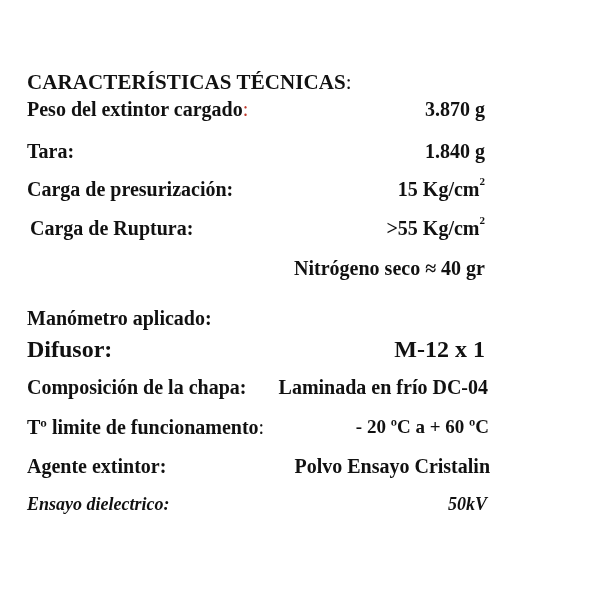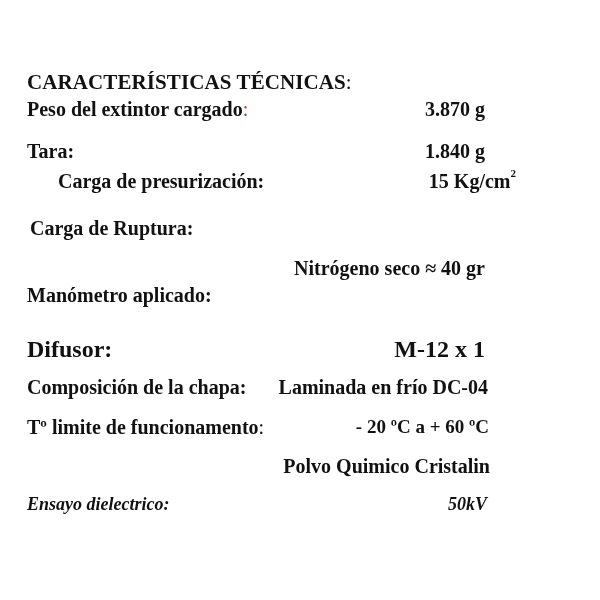--- a/index.html
+++ b/index.html
@@ -23,53 +23,55 @@
   <div class="row" style="top:98px;font-size:20px;">
     <span class="label"><span>Peso del extintor cargado</span><span class="colon-red">:</span></span>
     <span class="value">3.870 g</span>
   </div>
 
   <div class="row" style="top:140px;font-size:20px;">
     <span class="label"><span>Tara</span><span>:</span></span>
     <span class="value">1.840 g</span>
   </div>
 
-  <div class="row" style="top:170px;font-size:20px;margin-left:31px;">
+  <div class="row" style="top:178px;font-size:20px;">
     <span class="label"><span>Carga de presurización</span><span>:</span></span>
     <span class="value"><span>15 Kg/cm</span><sup>2</sup></span>
   </div>
 
   <div class="row" style="top:217px;font-size:20px;">
     <span class="label" style="left:30px;"><span>Carga de Ruptura</span><span>:</span></span>
+    <span class="value"><span>&gt;55 Kg/cm</span><sup>2</sup></span>
   </div>
 
   <div class="row" style="top:257px;font-size:20px;">
     <span class="value">Nitrógeno seco ≈ 40 gr</span>
   </div>
 
-  <div class="row" style="top:284px;font-size:20px;padding-left:24px;">
+  <div class="row" style="top:307px;font-size:20px;padding-left:24px;">
     <span class="label"><span>Manómetro aplicado</span><span>:</span></span>
   </div>
 
   <div class="row" style="top:336px;font-size:24px;">
     <span class="label"><span>Difusor</span><span>:</span></span>
     <span class="value">M-12 x 1</span>
   </div>
 
   <div class="row" style="top:376px;font-size:20px;">
     <span class="label"><span>Composición de la chapa</span><span>:</span></span>
     <span class="value" style="right:32px;">Laminada en frío DC-04</span>
   </div>
 
   <div class="row" style="top:416px;font-size:20px;">
     <span class="label"><span>Tº limite de funcionamento</span><span class="colon-normal">:</span></span>
     <span class="value" style="right:31px;font-size:19px;">- 20 ºC a + 60 ºC</span>
   </div>
 
   <div class="row" style="top:455px;font-size:20px;">
-    <span class="value" style="right:30px;">Polvo Quimico Cristalin</span>
+    <span class="label"><span>Agente extintor</span><span>:</span></span>
+    <span class="value" style="right:30px;">Polvo Ensayo Cristalin</span>
   </div>
 
   <div class="row" style="top:494px;font-size:18px;font-style:italic;">
     <span class="label"><span>Ensayo dielectrico</span><span>:</span></span>
     <span class="value" style="right:33px;">50kV</span>
   </div>
 </div>
 
 </body></html>

